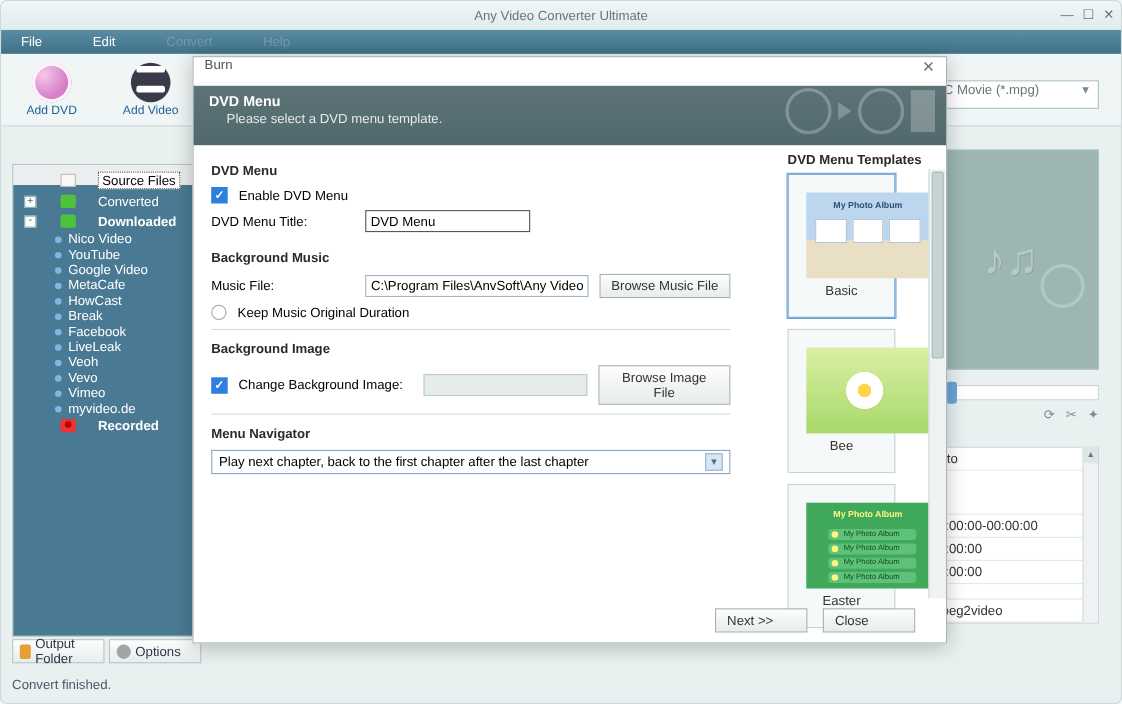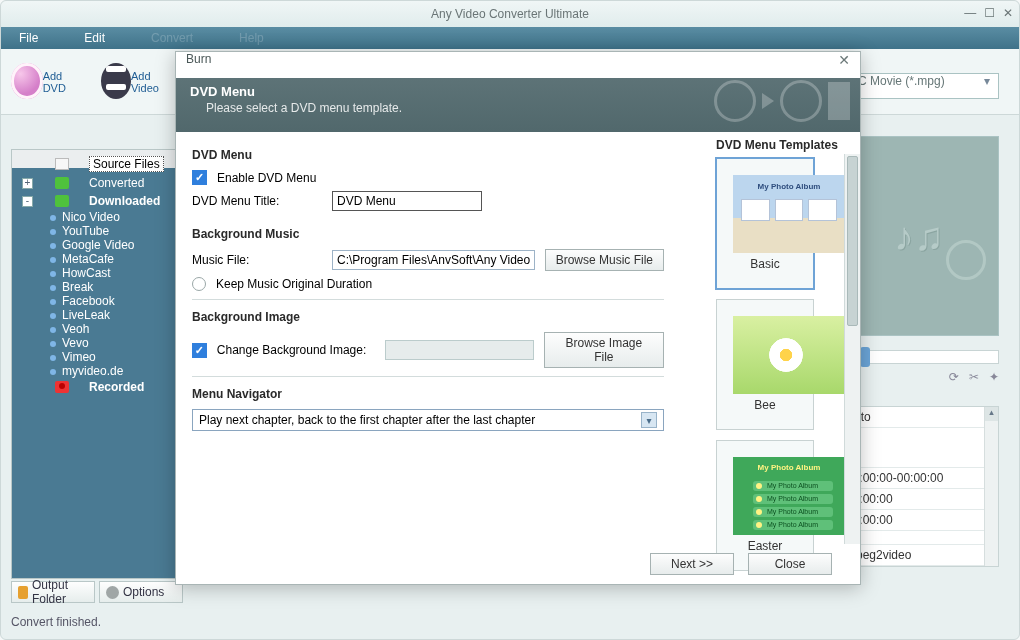--- a/index.html
+++ b/index.html
@@ -9,21 +9,21 @@
 .main-window { width: 1020px; height: 640px; background: #e8f0f0; border: 1px solid #cdd8d8; border-radius: 6px; position: relative; }
 .titlebar { height: 26px; background: linear-gradient(#f0f6f6, #e0ecec); display:flex; align-items:center; justify-content:center; position:relative; border-radius: 6px 6px 0 0;}
 .titlebar-text { color:#6a7576; font-size:12px; }
 .titlebar-controls { position:absolute; right:6px; top:5px; display:flex; gap:8px; color:#6a7576; }
 .titlebar-controls span { cursor:pointer; font-family: Arial; }
 
 .menubar { height: 22px; background: linear-gradient(#5a8da3, #3f7289); display:flex; align-items:center; padding: 0 18px; gap: 46px; color:#fff; }
 .menubar span { cursor:pointer; }
 
 .toolbar { height: 66px; background: #f0f6f6; display:flex; align-items:center; padding: 4px 10px; gap: 18px; border-bottom:1px solid #cdd8d8;}
-.tool-item { display:flex; flex-direction:row; align-items:center; width: 72px; color:#2a6ea8; cursor:pointer; }
+.tool-item { display:flex; flex-direction:column; align-items:center; width: 72px; color:#2a6ea8; cursor:pointer; }
 .tool-icon { width: 36px; height: 36px; border-radius: 50%; display:flex; align-items:center; justify-content:center; margin-bottom:2px;}
 .tool-dvd { background: radial-gradient(circle at 30% 30%, #f7c7ea, #d57fc9 60%); box-shadow: inset 0 0 0 3px #fff3fa; }
 .tool-video { background: #3a3a4a; position:relative;}
 .tool-video::before { content:""; position:absolute; left:5px; right:5px; top:3px; height:6px; background:#fff; border-radius:2px; box-shadow: 0 18px 0 #fff;}
 .tool-label { font-size:11px; color:#1f5d94; }
 
 .output-dropdown { position:absolute; right: 20px; top: 72px; width: 150px; height: 26px; background:#fff; border:1px solid #aac3c3; display:flex; align-items:flex-start; padding:0 8px; color:#677; }
 .output-dropdown .chev { margin-left:auto; color:#789; }
 
 
@@ -101,21 +101,21 @@
 .basic-sky .cards span{ flex:1; height:22px; background:#fff; border:1px solid #b4c3d8;}
 .bee-bg { background: linear-gradient(#d9f0a2, #a8d86b);}
 .bee-bg .flower { position:absolute; left:36px; top:22px; width:34px; height:34px; background: radial-gradient(circle, #ffd34a 0 25%, #fff 26% 70%, transparent 71%); border-radius:50%;}
 .easter-bg { background:#3fa85a;}
 .easter-bg .et { position:absolute; top:6px; left:0; right:0; text-align:center; font-size:8px; color:#fff383; font-weight:bold;}
 .easter-bg .lines { position:absolute; left:20px; top:24px; right:12px;}
 .easter-bg .lines div { height:10px; background:#5fc079; margin-bottom:3px; border-radius:3px; font-size:7px; color:#0c5020; padding-left:14px; line-height:10px; position:relative;}
 .easter-bg .lines div::before{content:""; position:absolute; left:3px; top:2px; width:6px; height:6px; background:#fff383; border-radius:50%;}
 
 .dlg-footer { position:absolute; left:0; right:0; bottom:0; height:40px; display:flex; align-items:center; justify-content:flex-end; gap:14px; padding: 0 28px;}
-.dlg-footer .btn { width: 84px; text-align:center;}
+.dlg-footer .btn { width: 84px; text-align:left;}
 </style>
 </head>
 <body>
 
 <div class="main-window">
 
   <div class="titlebar">
     <span class="titlebar-text">Any Video Converter Ultimate</span>
     <div class="titlebar-controls">
       <span>—</span>

